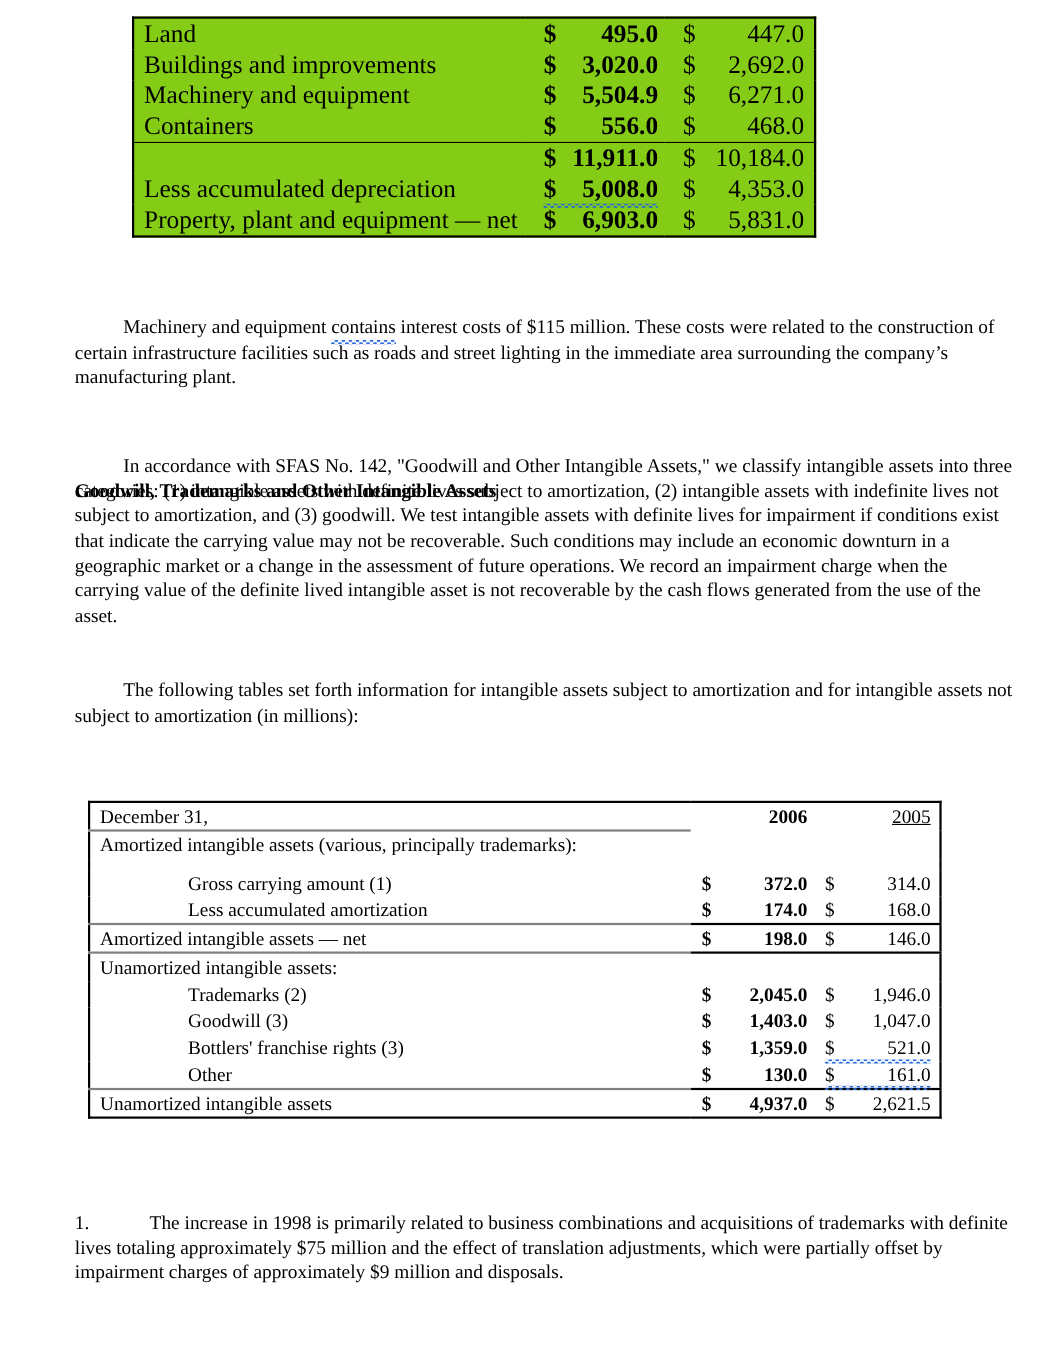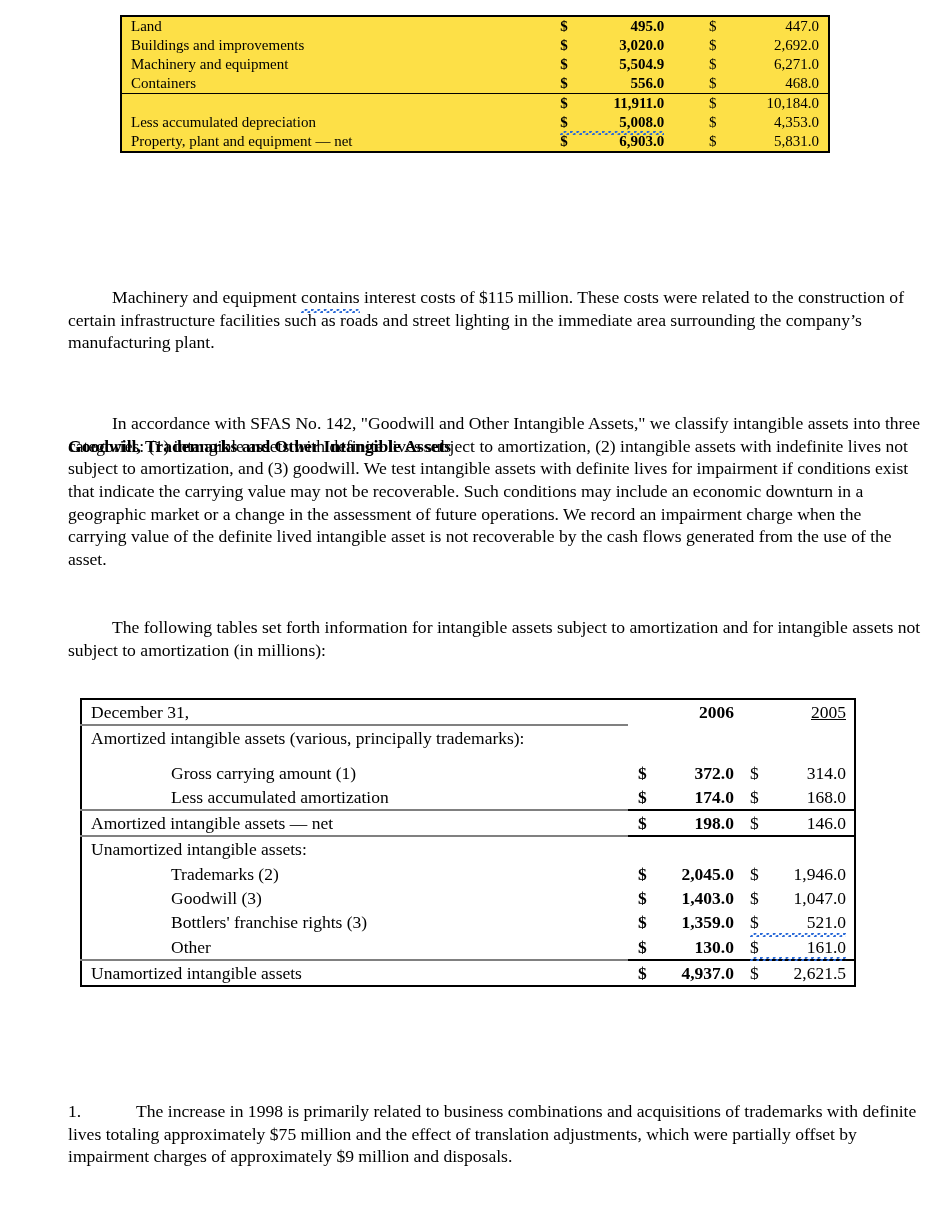--- a/index.html
+++ b/index.html
@@ -22,25 +22,25 @@
     left: 0; top: 0;
     width: 948px;
     height: 1228px;
   }
 
   
   .ppe-table {
     position: absolute;
     left: 120px;
     top: 15px;
-    width: 710px;
+    width: 622px;
     border: 2px solid #000;
     border-collapse: collapse;
-    font-size: 15px;
-    background: #fde047;
+    font-size: 23px;
+    background: #84cc16;
   }
   .ppe-table td {
     padding: 1px 0 1px 0;
     line-height: 1.13;
     vertical-align: baseline;
     white-space: nowrap;
   }
   .ppe-label {
     padding-left: 9px !important;
     width: 330px;
@@ -131,21 +131,21 @@
 
   .para .fn-num {
     display: inline-block;
     width: 68px;
   }
 
   
   .intang-table {
     position: absolute;
     left: 80px;
-    top: 698px;
+    top: 728px;
     width: 776px;
     border: 2px solid #000;
     border-collapse: collapse;
     font-size: 17.5px;
     background: #fff;
   }
   .intang-table td {
     padding: 2px 0 2px 0;
     line-height: 1.16;
     vertical-align: baseline;

